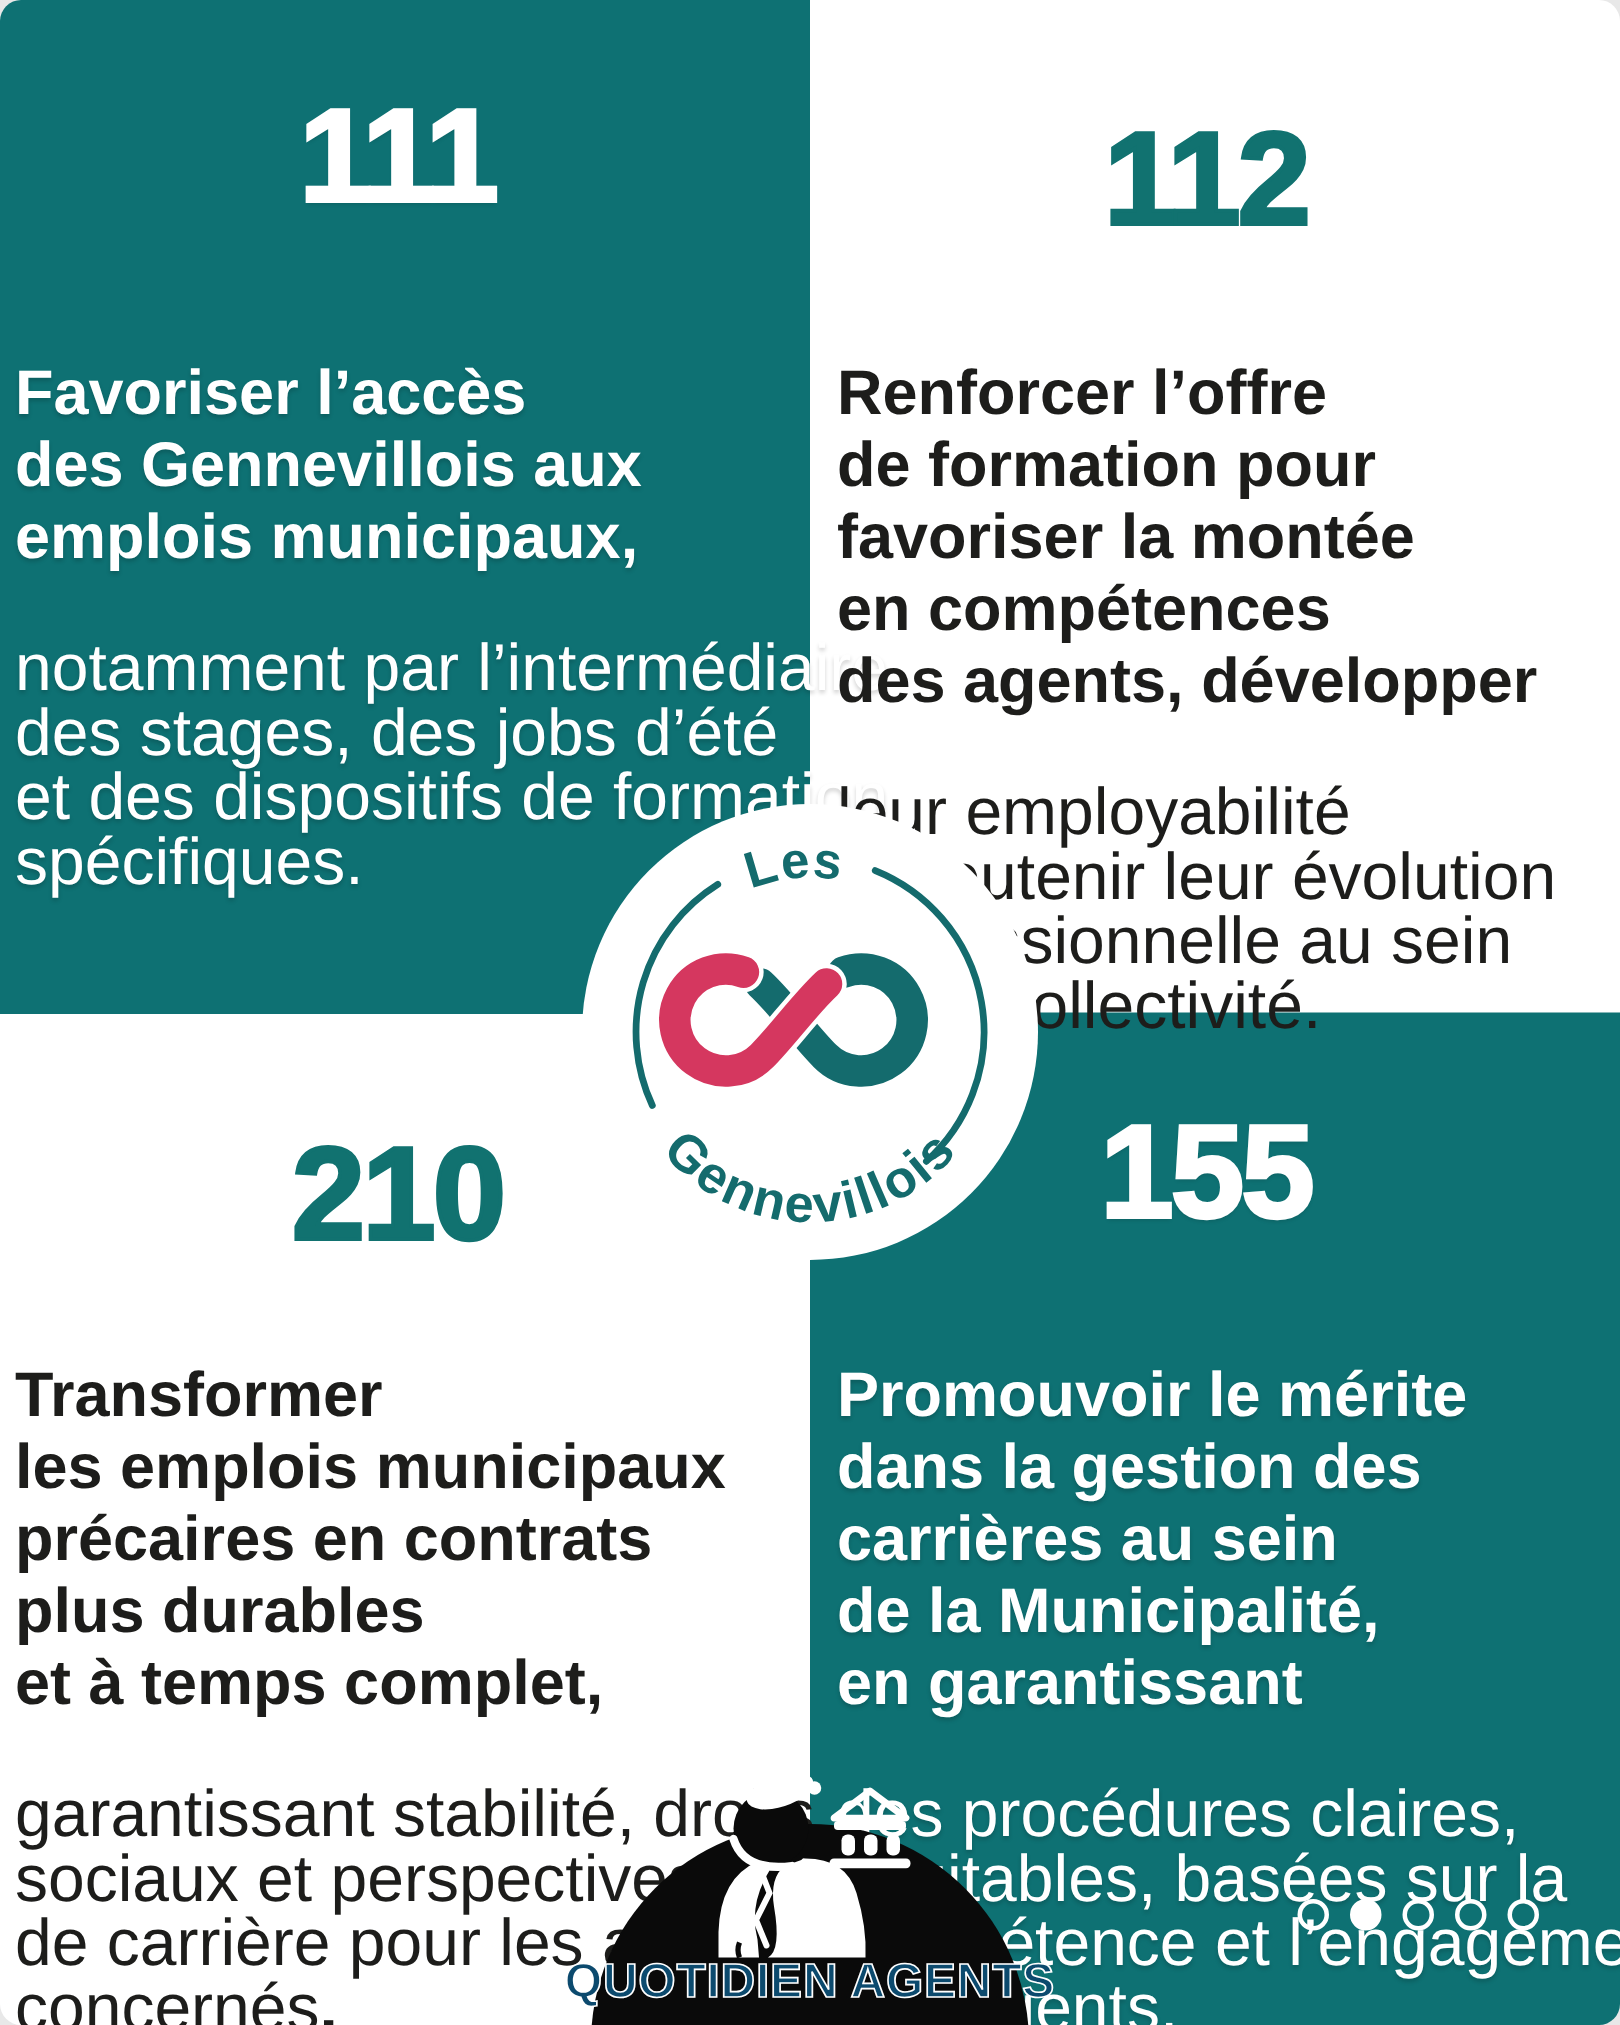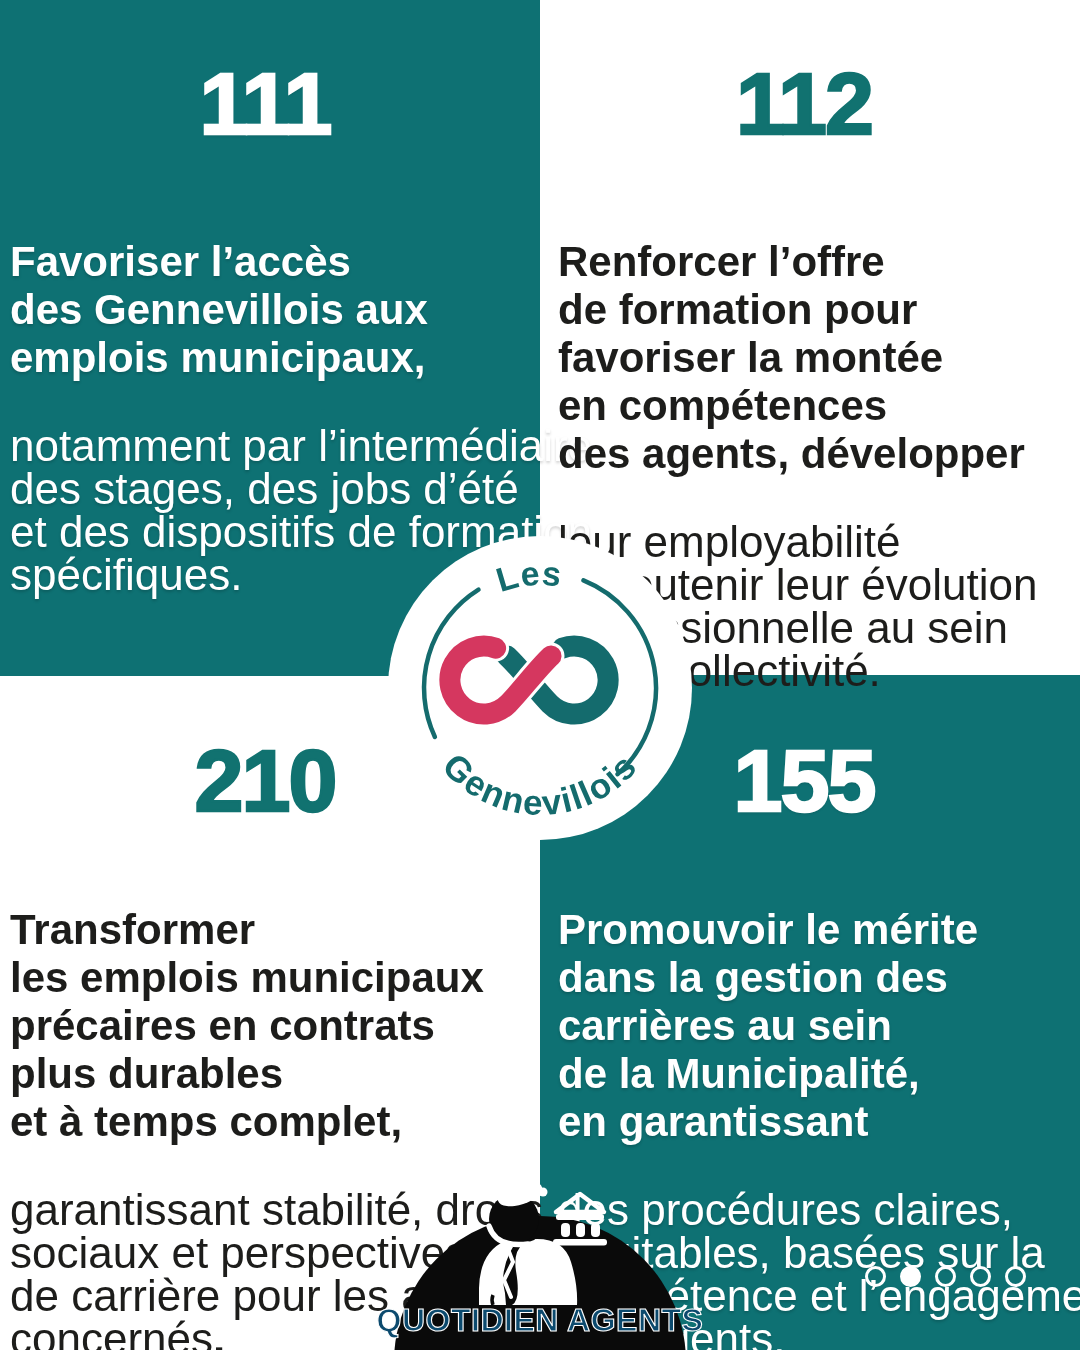--- a/index.html
+++ b/index.html
@@ -1,30 +1,30 @@
 <!DOCTYPE html>
 <html style="--teal-bg: #0E7173; --number-teal: #117270; --text-dark: #1D1D1B; --pink: #D5375F; --logo-teal: #146B6D; --badge-black: #0A0A0A; --white: #FFFFFF;"><head>
 <meta charset="utf-8">
 <style>
   html,body{margin:0;padding:0;background:#e8e8e8;}
   .stage{
     position:relative;width:1080px;height:1350px;overflow:hidden;background:#fff;
-    font-family:"Liberation Sans","DejaVu Sans",sans-serif;margin:0 auto;
+    font-family:"Liberation Sans","DejaVu Sans",sans-serif;margin:0 auto;border-radius:14px;
   }
   .q-bg{position:absolute;background:var(--teal-bg);}
   #bg-111{left:0;top:0;width:540px;height:676px;}
   #bg-114{left:540px;top:675px;width:540px;height:675px;}
 
   .num{
     position:absolute;text-align:center;font-size:88px;font-weight:700;
     letter-spacing:-2px;line-height:1;-webkit-text-stroke:2.5px currentColor;
     z-index:1;
   }
   .num-white{color:#fff;text-shadow:0 2px 3px rgba(0,0,0,.15);}
-  .num-teal{color:var(--number-teal);}
+  .num-teal{color:var(--number-teal);margin-top:15px;}
   .col-l{left:10px;width:510px;}
   .col-r{left:558px;width:492px;}
   .num-top{top:60px;}
   .num-bot{top:737px;}
 
   .tb{position:absolute;text-align:left;white-space:pre;z-index:1;}
   .tb-top{top:202px;}
   .tb-bot{top:870px;}
   .tb .b{font-weight:700;font-size:42px;line-height:48px;}
   .tb .r{font-weight:400;font-size:44px;line-height:43px;margin-top:6px;}

